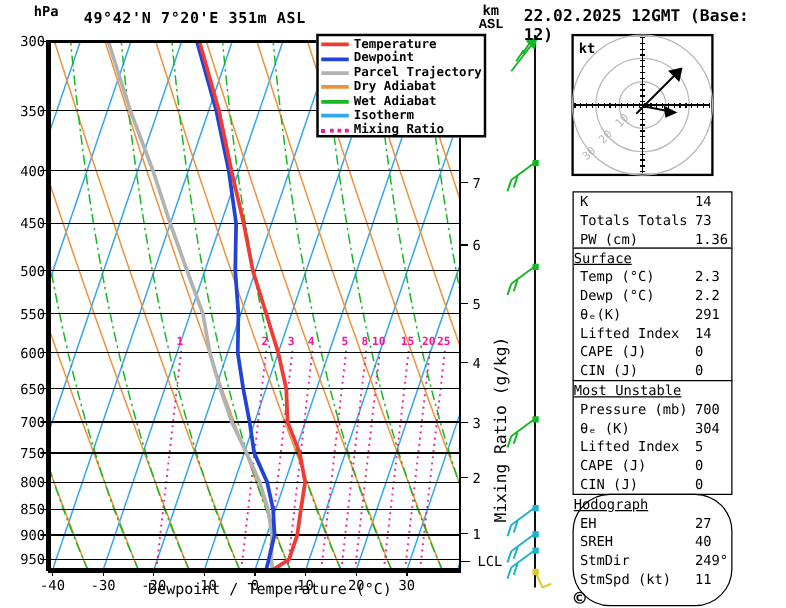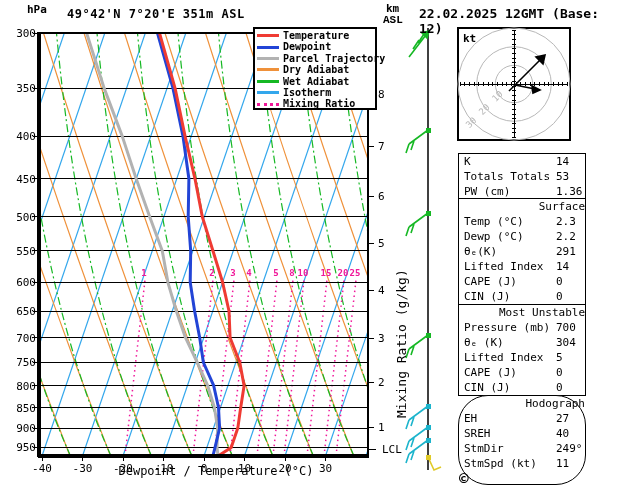--- a/index.html
+++ b/index.html
@@ -4,30 +4,30 @@
 <style>
   html,body{margin:0;padding:0;background:#fff;}
   .screen{position:relative;width:629px;height:486px;background:#ffffff;overflow:hidden;
           font-family:"DejaVu Sans Mono","Liberation Mono",monospace;color:#000;}
   .abs{position:absolute;margin-left:12px;}
   .lbl{font-size:12px;}
   .title{font-size:12px;font-weight:bold;letter-spacing:.5px;}
   .date{font-size:13px;font-weight:bold;}
   .unit{font-size:11px;font-weight:bold;line-height:11px;}
   
-  .legend{left:241px;top:27px;width:124px;height:83px;border:2px solid #000;background:#fff;
+  .legend{left:241px;top:27px;width:136px;height:83px;border:2px solid #000;background:#fff;
           font-size:10px;font-weight:bold;line-height:11.4px;padding:1px 0 0 2px;box-sizing:border-box;}
   .lrow{display:flex;align-items:center;height:11.4px;white-space:nowrap;}
   .lswatch{display:inline-block;width:22px;height:0;border-top:3px solid #000;margin-right:4px;flex:0 0 22px;}
   
   .tbox{position:absolute;left:458px;width:128px;border:1px solid #000;background:#fff;
         font-size:11px;box-sizing:border-box;}
   .trow{display:flex;justify-content:flex-start;height:15px;line-height:15px;padding:0 5px;white-space:nowrap;}
   .trow .k{flex:0 0 92px;}
-  .ttitle{height:15px;line-height:15px;text-align:right;}
+  .ttitle{height:15px;line-height:15px;text-align:left;text-decoration:underline;}
   .rot{position:absolute;left:394px;top:418px;transform-origin:0 0;transform:rotate(-90deg);
        white-space:nowrap;font-size:13px;}
   .copyright{font-size:16px;font-weight:bold;}
   svg{position:absolute;left:0;top:0;}
 </style>
 </head>
 <body>
 
 <div class="screen">
 
@@ -355,21 +355,21 @@
       </g>
     </svg>
 
   <div class="tbox" style="top:153px;height:46px;">
     <div class="trow">
         <span class="k">K</span>
         <span>14</span>
       </div>
     <div class="trow">
         <span class="k">Totals Totals</span>
-        <span>53</span>
+        <span>73</span>
       </div>
     <div class="trow">
         <span class="k">PW (cm)</span>
         <span>1.36</span>
       </div>
   </div>
 
   <div class="tbox" style="top:198px;height:107px;">
     <div class="ttitle">Surface</div>
     <div class="trow">

